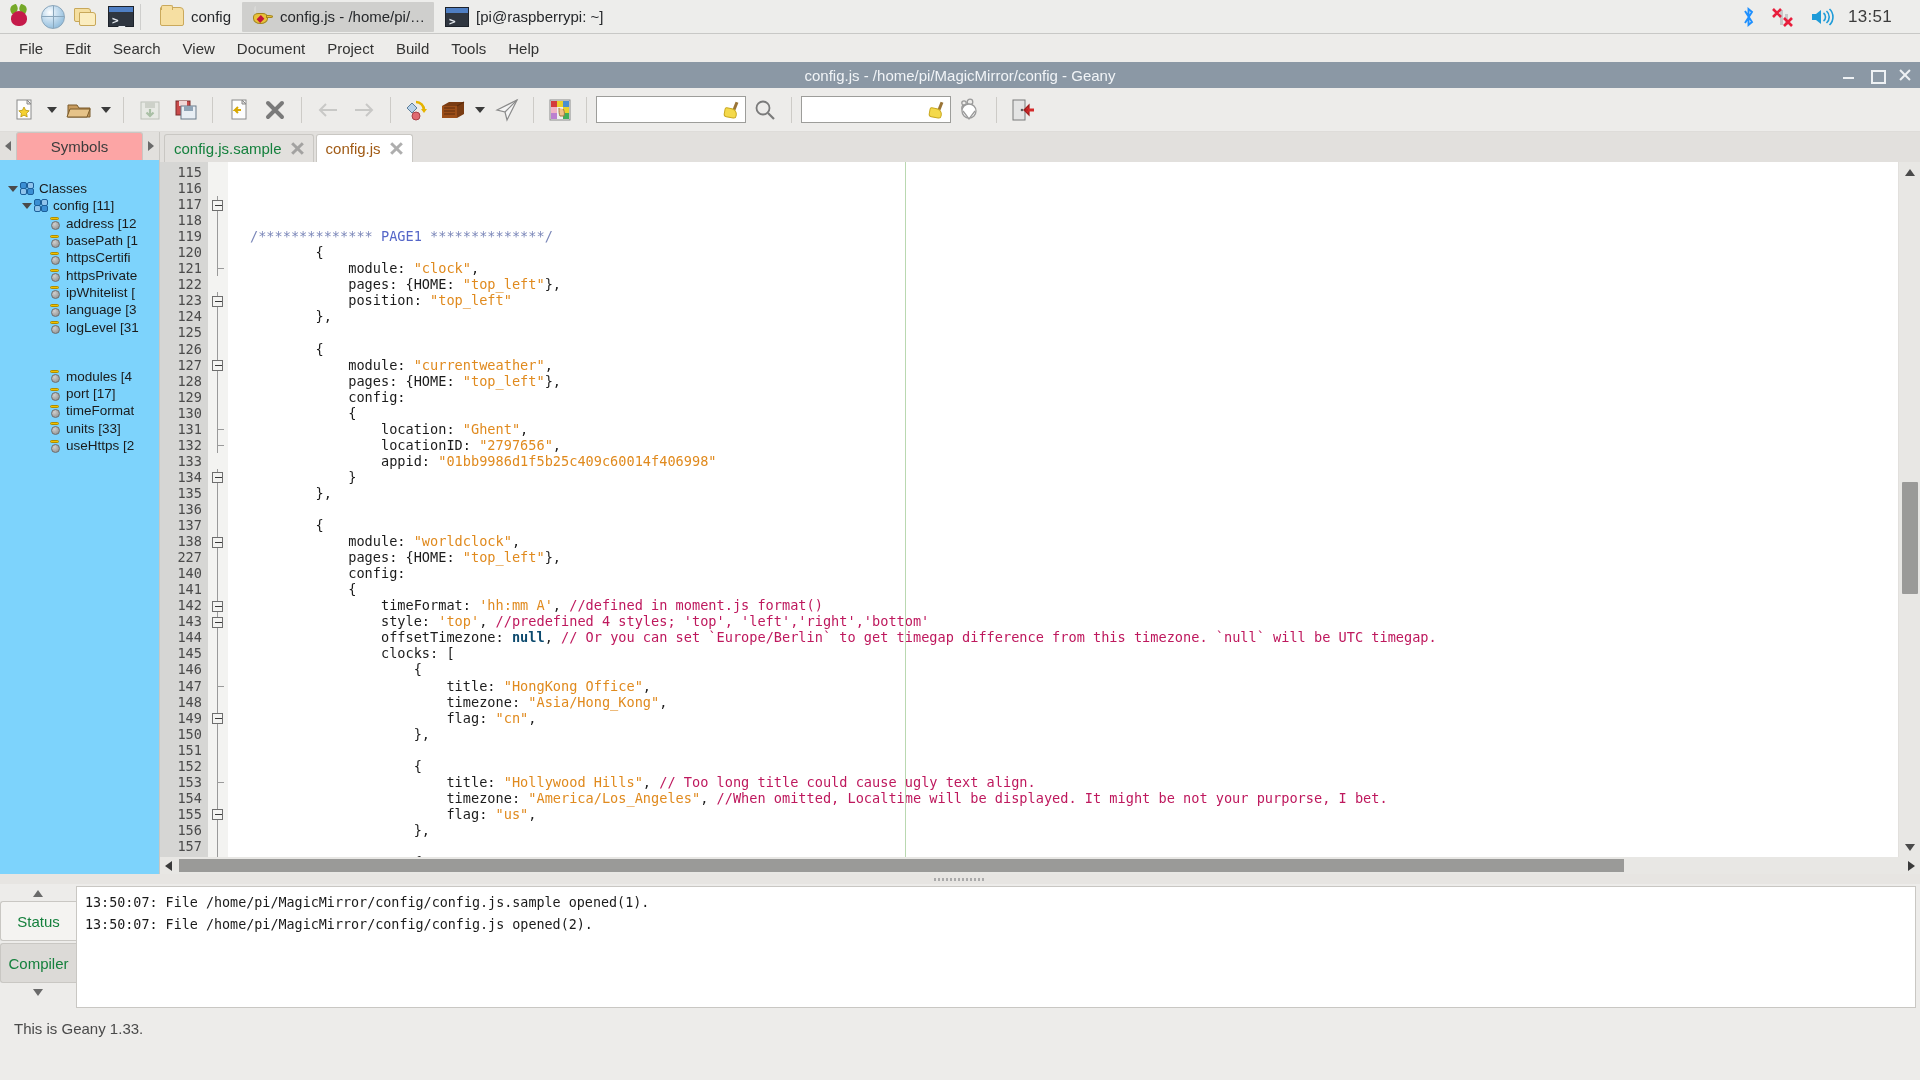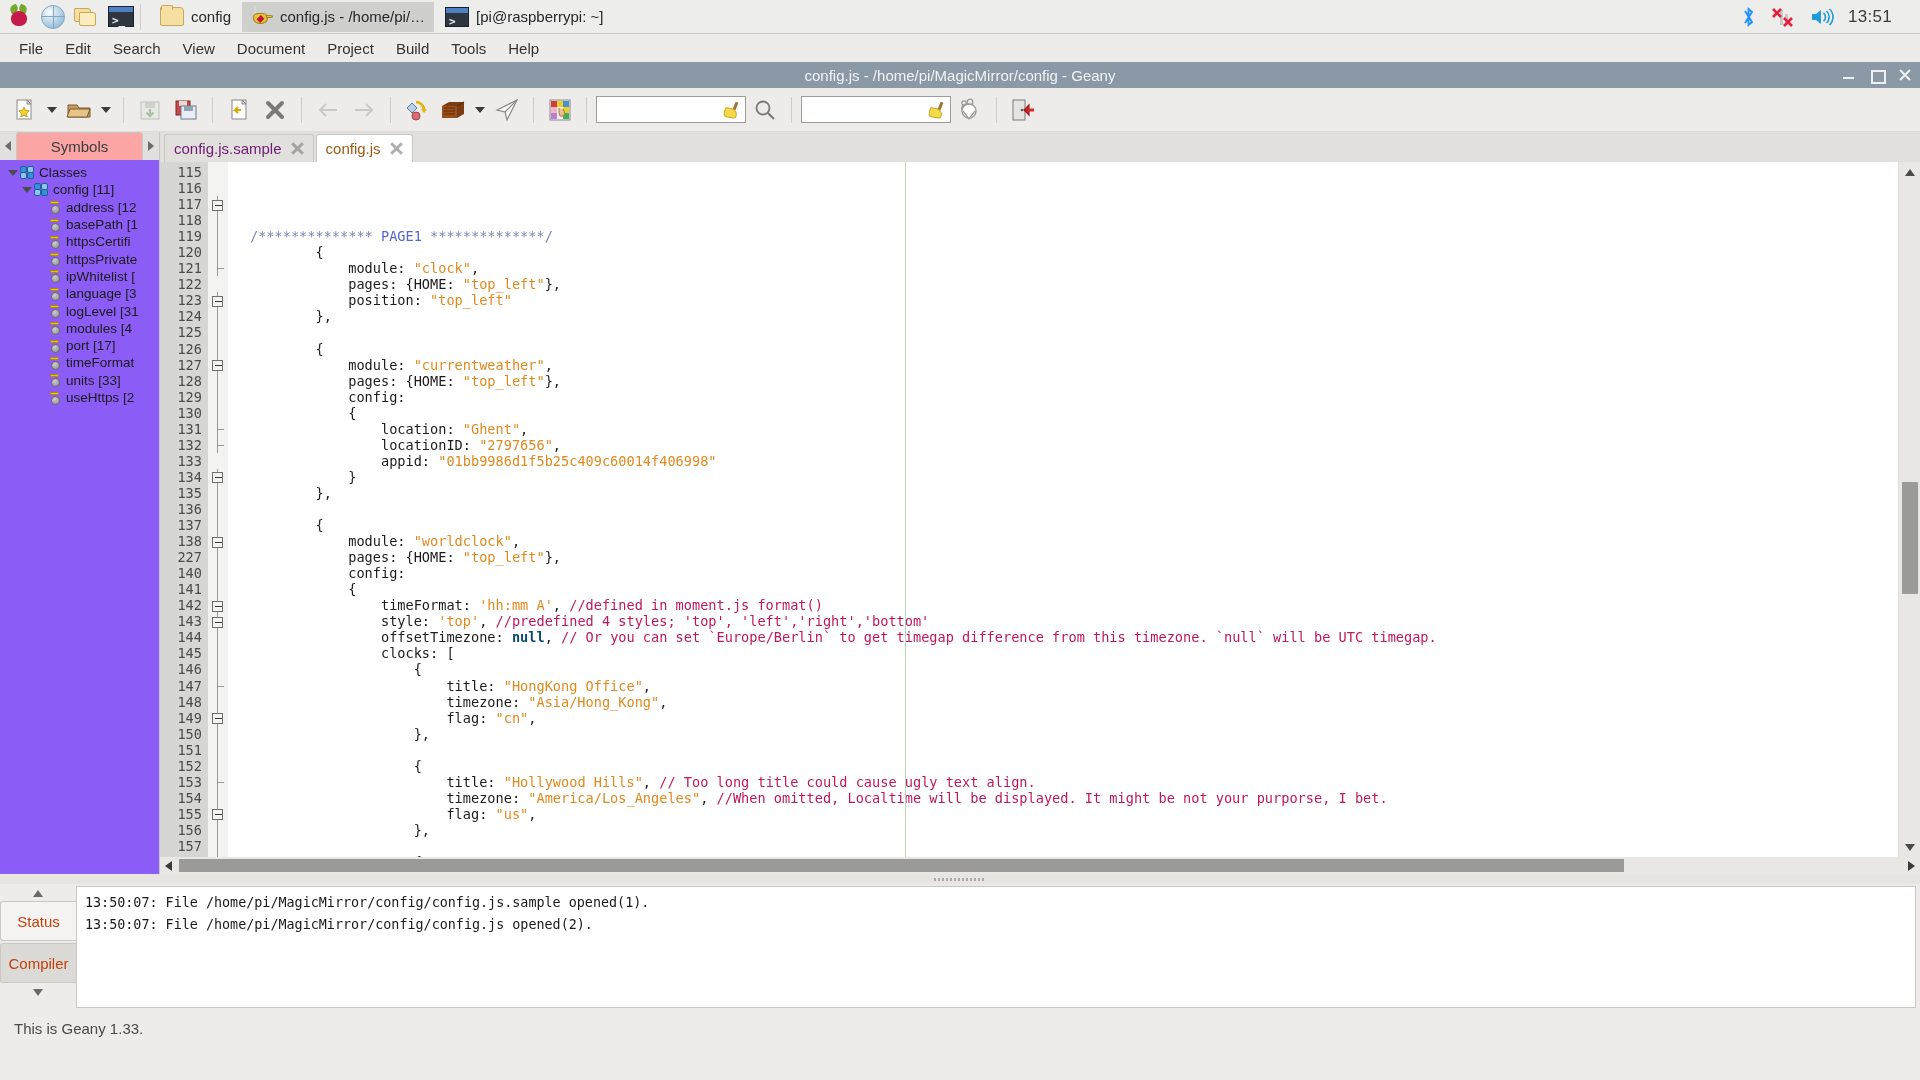--- a/index.html
+++ b/index.html
@@ -108,40 +108,40 @@
   #body{ display:flex; height:742px; }
   #sidebar{ width:160px; background:#edecea; display:flex; flex-direction:column; border-right:1px solid #c9c7c3;}
   #sb-tabbar{ height:28px; display:flex; align-items:center; background:#e2e0dd;}
   .sb-scroll{ width:16px;height:28px;display:flex;align-items:center;justify-content:center;cursor:default;}
   .arrow-l{width:0;height:0;border-top:5px solid transparent;border-bottom:5px solid transparent;border-right:6px solid #6a6a6a;}
   .arrow-r{width:0;height:0;border-top:5px solid transparent;border-bottom:5px solid transparent;border-left:6px solid #6a6a6a;}
   #sb-tab{
     flex:1; height:28px; background:#fca5a5; display:flex;align-items:center;justify-content:center;
     font-size:15px;color:#3c3c3c; border:1px solid #c9c7c3;border-bottom:none;border-radius:3px 3px 0 0;
   }
-  #symtree{ flex:1; background:#8b5cf6; overflow:hidden; padding-top:4px; font-size:13.5px;}
+  #symtree{ flex:1; background:#7dd3fc; overflow:hidden; padding-top:20px; font-size:13.5px;}
   .trow{ display:flex; align-items:center; height:17.3px; white-space:nowrap; cursor:default;}
   .tw{ width:14px;height:17px;display:flex;align-items:center;justify-content:center;flex:none;}
   .tri-open{width:0;height:0;border-left:5px solid transparent;border-right:5px solid transparent;border-top:6px solid #4a4a4a;}
   .ic-class{ width:15px;height:13px; position:relative; flex:none; margin-right:4px;}
   .ic-class i{position:absolute;width:7px;height:7px;background:#3b8fd4;border:1px solid #1c5f99;border-radius:2px;}
   .ic-class i:nth-child(1){left:0;top:0;} .ic-class i:nth-child(2){left:7px;top:0;background:#8fc4ec;}
   .ic-class i:nth-child(3){left:0;top:6px;background:#8fc4ec;} .ic-class i:nth-child(4){left:7px;top:6px;}
   .ic-var{ width:14px;height:14px; position:relative;flex:none;margin-right:4px;}
   .ic-var .bar{position:absolute;left:2px;top:1px;width:9px;height:3px;background:#f0c200;border:1px solid #b08c00;border-radius:2px;}
   .ic-var .ball{position:absolute;left:3px;top:5px;width:9px;height:9px;border-radius:50%;background:radial-gradient(circle at 35% 30%,#cfcfcf,#8a8a8a);border:1px solid #6d6d6d;}
   .tlabel{ color:#1b1b1b; overflow:hidden; }
 
   
   #editor-pane{ flex:1; display:flex; flex-direction:column; min-width:0;}
   #nb-tabbar{ height:30px; background:#e2e0dd; display:flex; align-items:flex-end; padding-left:4px;}
   .nbtab{
     height:28px; display:flex;align-items:center;gap:9px; padding:0 9px;
     font-size:15px; border:1px solid #c9c7c3;border-bottom:none;border-radius:3px 3px 0 0;
-    background:#e2e0dd; color:#701a75; cursor:default; margin-right:2px;
+    background:#e2e0dd; color:#15803d; cursor:default; margin-right:2px;
   }
   .nbtab.active{ background:#fff; color:#a05a14;}
   .tabx{ width:13px;height:13px;position:relative;opacity:.6;cursor:default;}
   .tabx:before,.tabx:after{content:"";position:absolute;left:-1px;top:5px;width:15px;height:3px;background:#7a7a7a;}
   .tabx:before{transform:rotate(45deg);} .tabx:after{transform:rotate(-45deg);}
 
   #edit-wrap{ flex:1; display:flex; background:#fff; position:relative; overflow:hidden;}
   #linenos{
     width:48px; background:#d6d6d4; color:#4b4b4b; text-align:right;
     font:13.6px/16.05px "DejaVu Sans Mono", monospace; padding-top:2px; flex:none;
@@ -181,21 +181,21 @@
   .rt-tri{width:0;height:0;border-top:5px solid transparent;border-bottom:5px solid transparent;border-left:7px solid #3a3a3a;}
   #hthumb{ height:13px; background:#9a9a98; margin-left:2px; width:1445px; cursor:default;}
 
   
   #hsplit{ height:10px; background:#e7e5e2; display:flex;align-items:center;justify-content:center;cursor:row-resize;}
   #hsplit .dots{ width:52px;height:3px; background:repeating-linear-gradient(to right,#aaa 0 2px,transparent 2px 4px);}
 
   
   #msgwin{ height:128px; display:flex; background:#edecea;}
   #msgtabs{ width:76px; display:flex;flex-direction:column; align-items:stretch; padding-top:2px;}
-  .msgtab{ height:40px; display:flex;align-items:center;justify-content:center; font-size:15px;color:#c2410c; cursor:default; border:1px solid #c9c7c3; border-right:none; border-radius:3px 0 0 3px; margin-bottom:2px;}
+  .msgtab{ height:40px; display:flex;align-items:center;justify-content:center; font-size:15px;color:#15803d; cursor:default; border:1px solid #c9c7c3; border-right:none; border-radius:3px 0 0 3px; margin-bottom:2px;}
   .msgtab.active{ background:#f4f3f1;}
   .msgtab.inactive{ background:#dcdad7;}
   .msg-sc{ height:15px; display:flex;align-items:center;justify-content:center;cursor:default;}
   #msgview{ flex:1; background:#fff; border:1px solid #c9c7c3; margin:2px 4px 4px 0; padding:5px 0 0 8px;
     font:13.4px/21.5px "DejaVu Sans Mono",monospace; color:#1a1a1a; overflow:hidden;}
 
   
   #statusbar{ height:32px; display:flex; align-items:center; padding-left:14px; font-size:15px; color:#4a4a4a; background:#edecea;}
 </style>
 </head>
@@ -527,21 +527,21 @@
             <span class="tlabel">language [3</span>
           </div>
           <div class="trow" style="padding-left: 34px;">
             <span class="tw"></span>
             <span class="ic-var">
               <span class="bar"></span>
               <span class="ball"></span>
             </span>
             <span class="tlabel">logLevel [31</span>
           </div>
-          <div class="trow" style="padding-left: 34px;">
+          <div class="trow" style="padding-left: 34px; margin-top: 32px;">
             <span class="tw"></span>
             <span class="ic-var">
               <span class="bar"></span>
               <span class="ball"></span>
             </span>
             <span class="tlabel">modules [4</span>
           </div>
           <div class="trow" style="padding-left: 34px;">
             <span class="tw"></span>
             <span class="ic-var">

